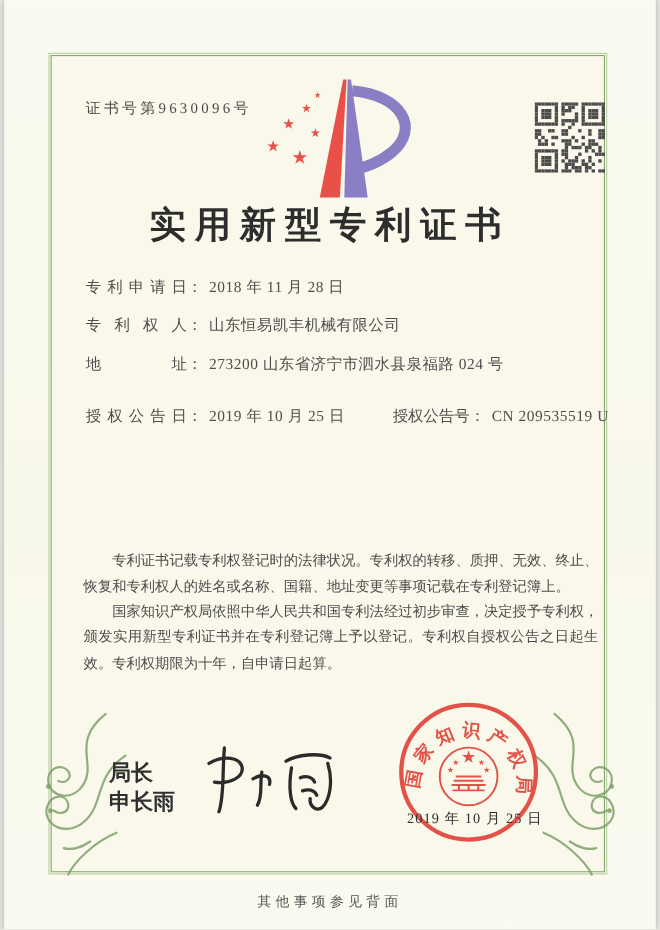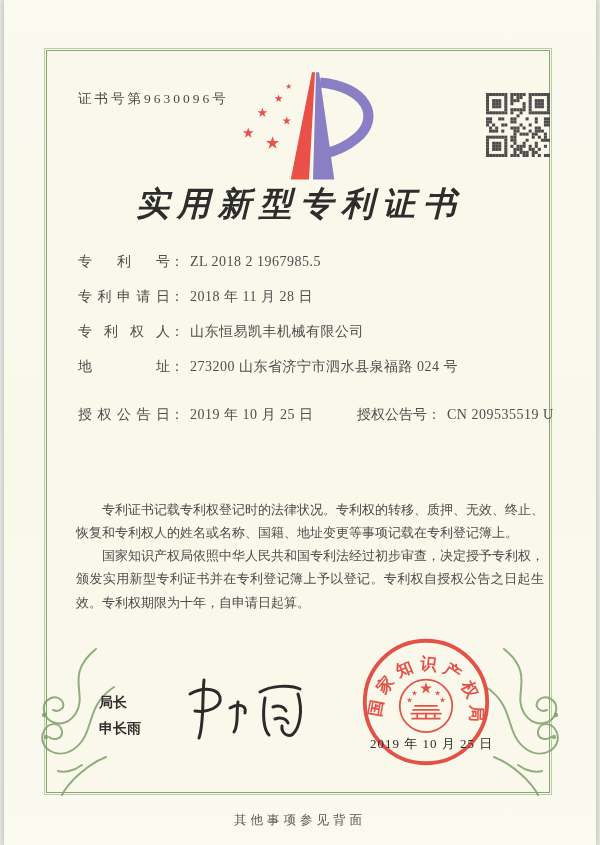--- a/index.html
+++ b/index.html
@@ -17,41 +17,41 @@
   }
   .frame-inner{position:absolute;inset:1px;border:1px solid #86a573;}
   .cert-no{
     position:absolute;left:74px;top:90px;font-size:13.5px;
     letter-spacing:3px;color:#4a4a4a;
   }
   .logo{position:absolute;left:222px;top:66px;width:172px;height:122px;}
   .qr{position:absolute;left:482px;top:93px;width:64px;height:64px;}
   .title{
     position:absolute;left:0;right:0;top:182px;text-align:center;
-    font-size:33px;font-weight:700;letter-spacing:8px;color:#2d2d2d;font-style:italic;
+    font-size:33px;font-weight:700;letter-spacing:8px;color:#2d2d2d;
   }
   .fields{position:absolute;left:74px;right:56px;top:252px;font-size:14px;color:#4e4e4e;}
   .frow{margin-bottom:15px;line-height:20px;white-space:nowrap;}
   .flabel{
     display:inline-block;width:92px;vertical-align:top;
     text-align:justify;text-align-last:justify;
   }
   .fcolon{display:inline-block;margin-right:6px;}
   .fvalue{letter-spacing:.5px;}
   .grant-row{margin-top:28px;}
   .grant-pair2{margin-left:40px;}
   .body-text{
     position:absolute;left:72px;right:52px;top:498px;
     font-size:13px;line-height:1.78;color:#4c4c4c;text-align:justify;
   }
   .body-text p{margin:0;text-indent:2em;}
   .sign-block{
     position:absolute;left:95px;top:690px;
     font-family:Liberation Serif, serif;
-    font-size:14px;font-weight:600;color:#303030;line-height:26px;
+    font-size:20px;font-weight:600;color:#303030;line-height:26px;
   }
   .signature{position:absolute;left:168px;top:672px;width:150px;height:74px;}
   .seal{position:absolute;left:354px;top:634px;width:136px;height:136px;opacity:.92;}
   .seal-date{
     position:absolute;left:366px;top:735px;font-size:13px;
     letter-spacing:1px;color:#2e2e2e;z-index:3;
   }
   .page-no{
     position:absolute;left:0;right:0;top:774px;text-align:center;
     font-size:12px;letter-spacing:1.5px;color:#4a4a4a;
@@ -331,23 +331,20 @@
       <rect x="45" y="60" width="3" height="3" fill="#4c4c4c"></rect>
       <rect x="51" y="60" width="3" height="3" fill="#4c4c4c"></rect>
       <rect x="57" y="60" width="3" height="3" fill="#4c4c4c"></rect>
       <rect x="60" y="60" width="3" height="3" fill="#4c4c4c"></rect>
     </svg>
 
   <div class="title">实用新型专利证书</div>
 
   <div class="fields">
     <div class="frow">
-      <span class="flabel">专利号</span><span class="fcolon">：</span><span class="fvalue">ZL 2018 2 1967985.5</span>
-    </div>
-    <div class="frow">
       <span class="flabel">专利申请日</span><span class="fcolon">：</span><span class="fvalue">2018 年 11 月 28 日</span>
     </div>
     <div class="frow">
       <span class="flabel">专利权人</span><span class="fcolon">：</span><span class="fvalue">山东恒易凯丰机械有限公司</span>
     </div>
     <div class="frow">
       <span class="flabel">地址</span><span class="fcolon">：</span><span class="fvalue">273200 山东省济宁市泗水县泉福路 024 号</span>
     </div>
     <div class="frow grant-row">
       <span>

